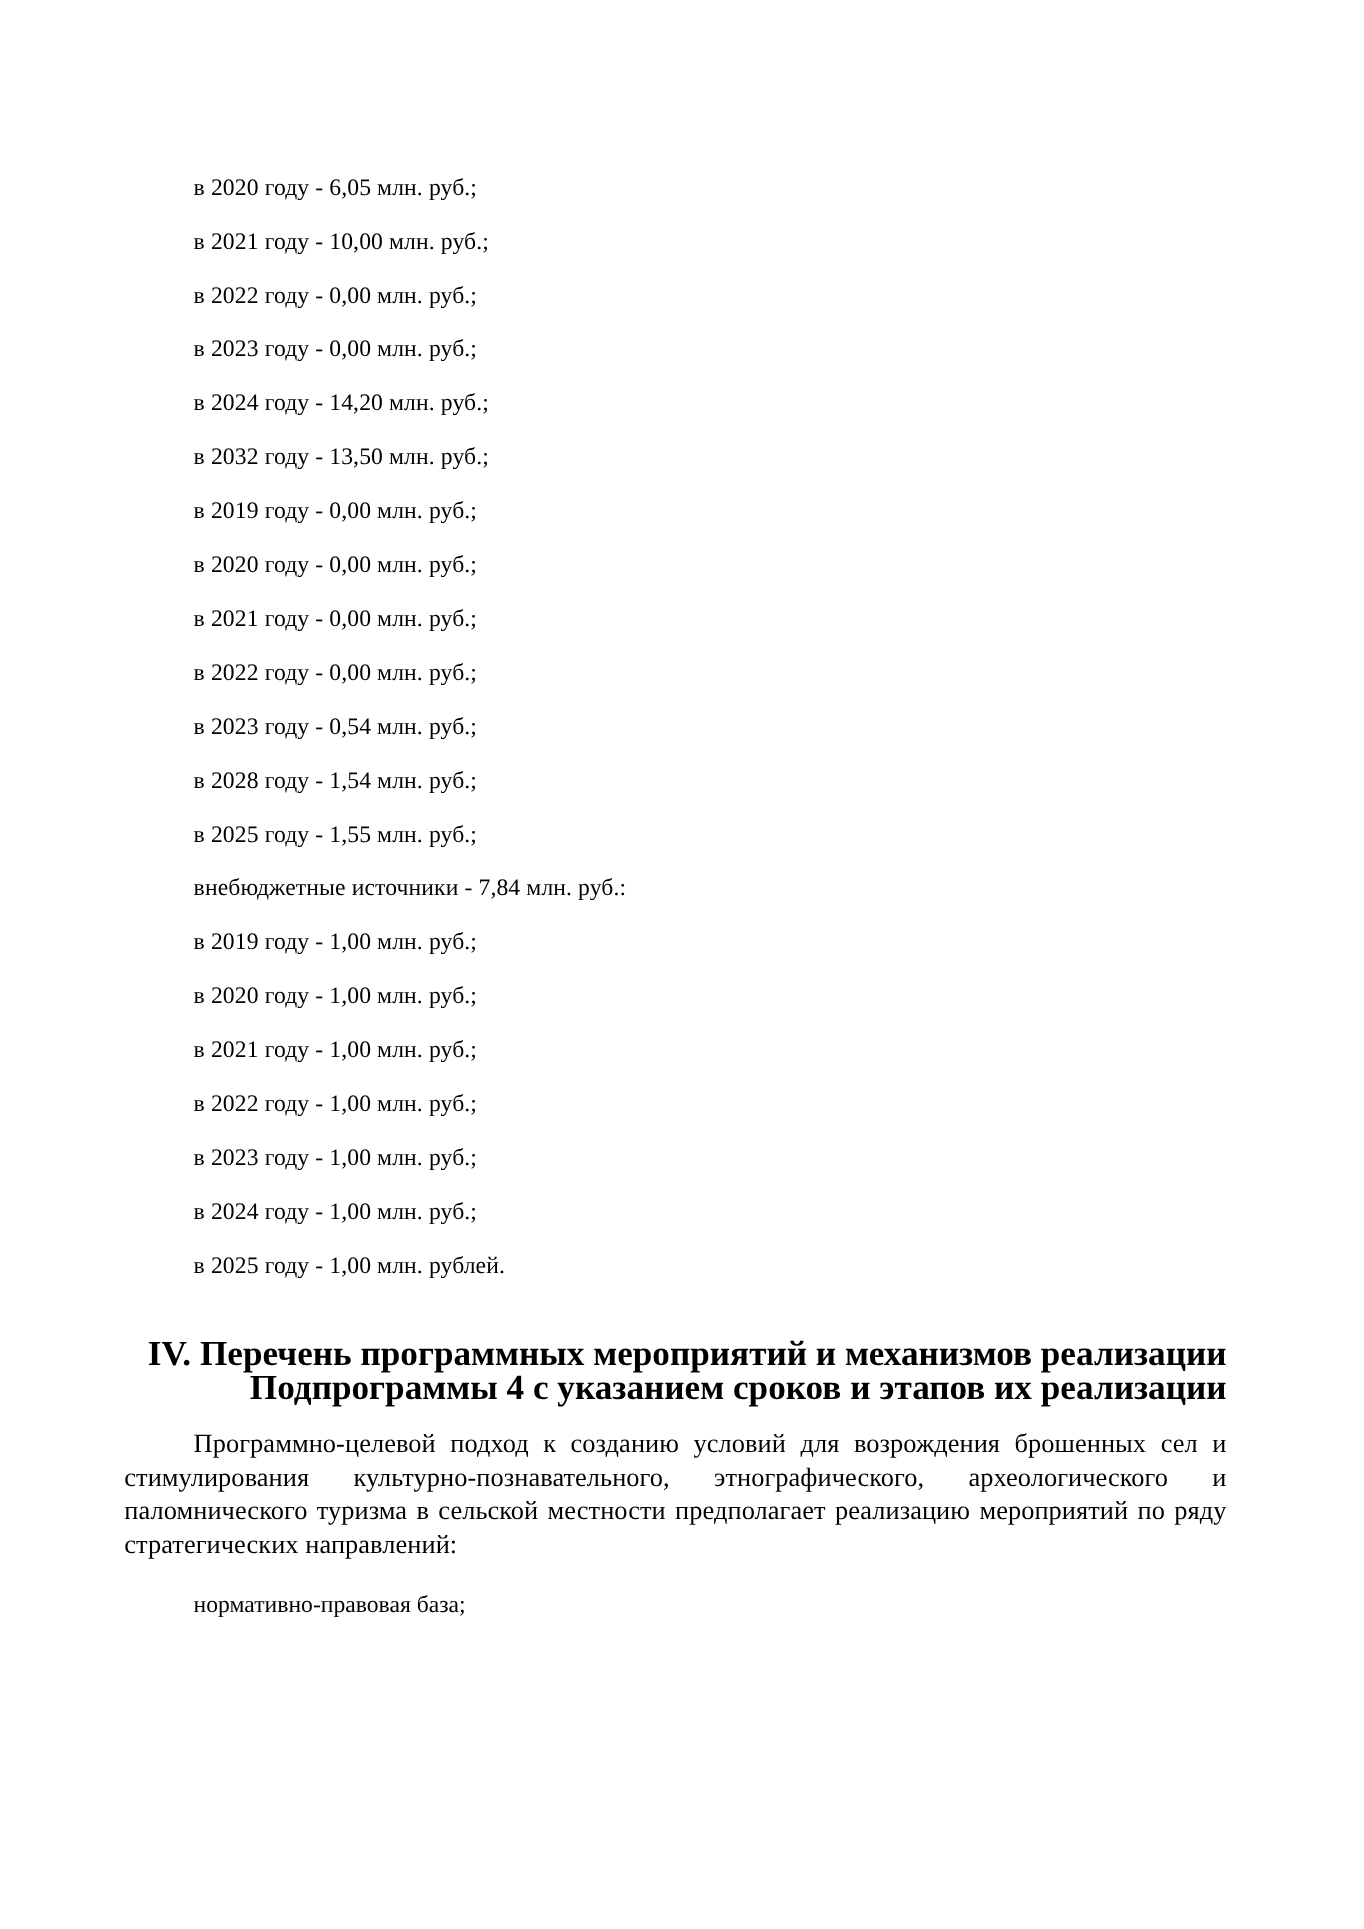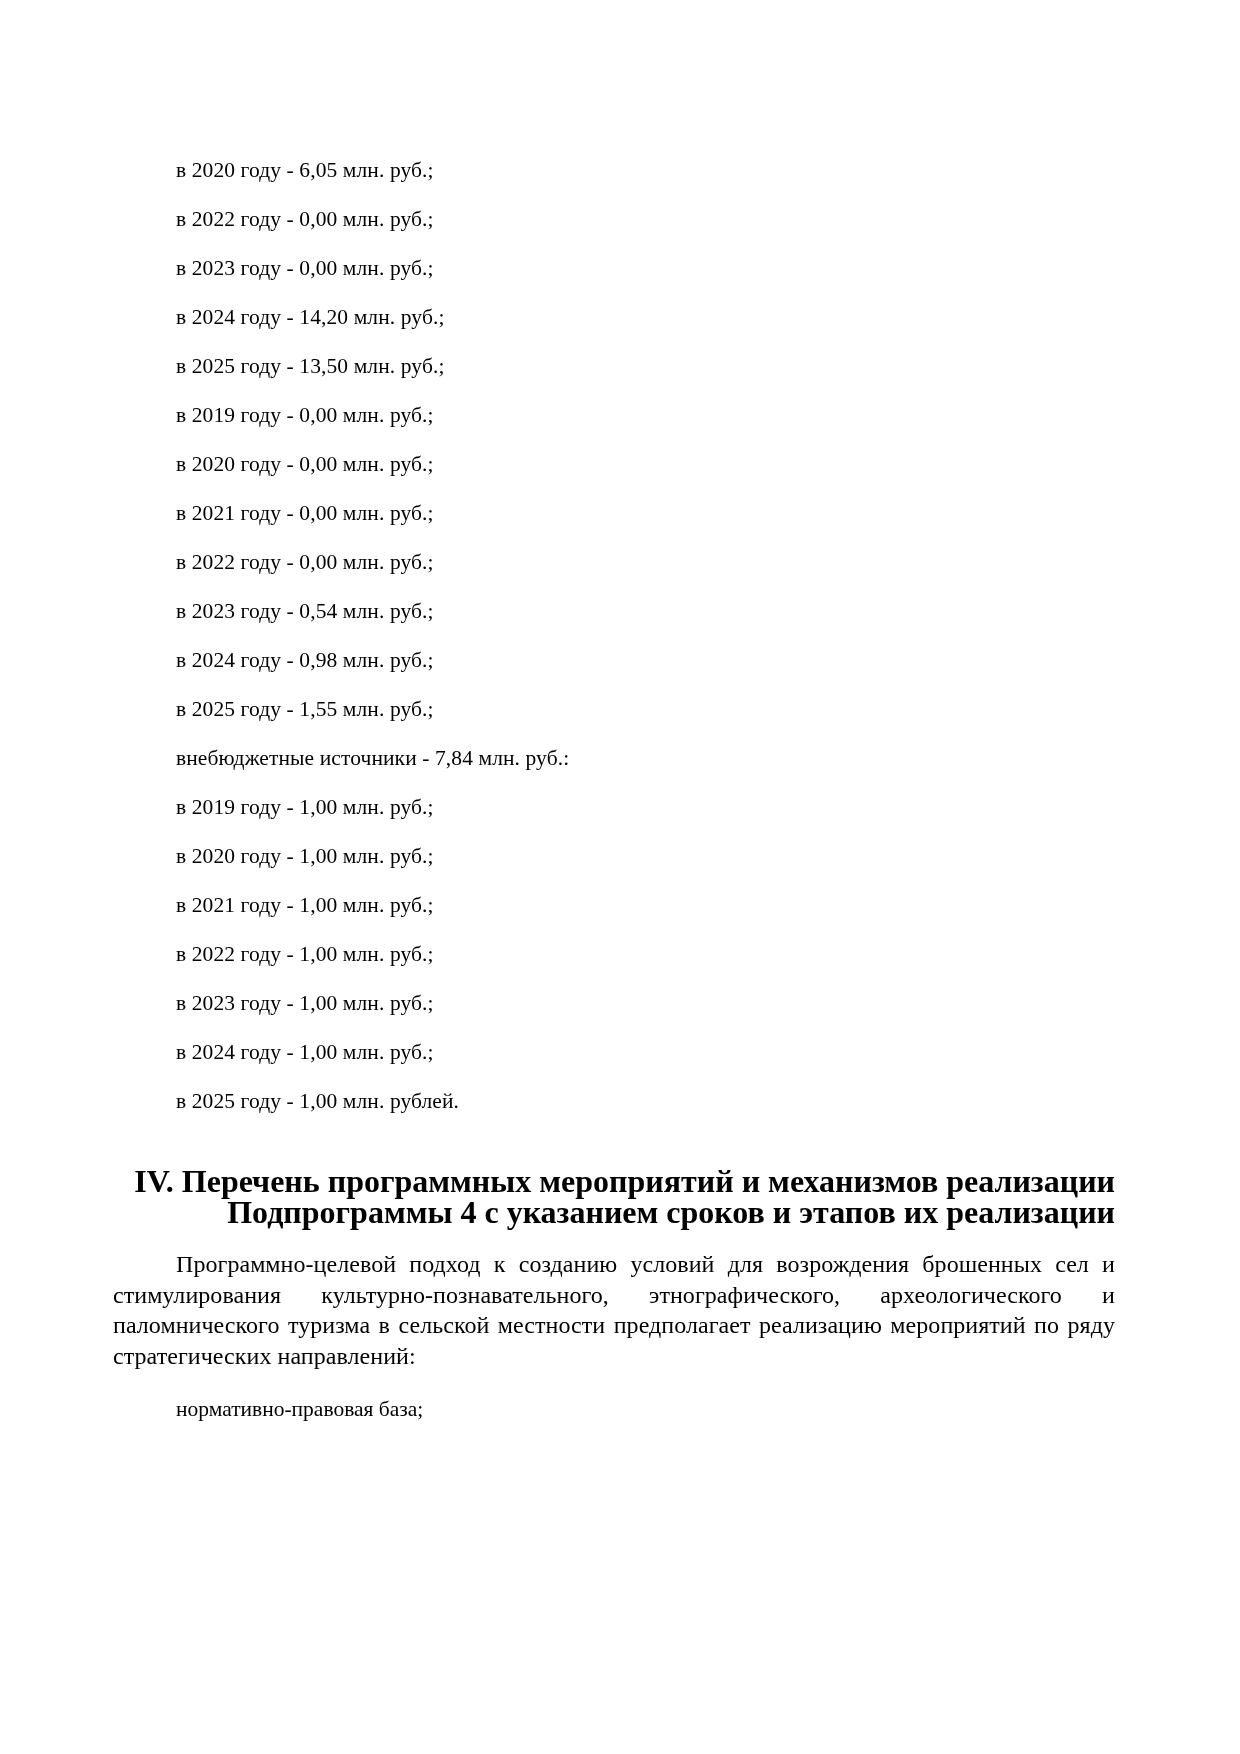--- a/index.html
+++ b/index.html
@@ -77,30 +77,31 @@
   }
 </style>
 </head>
 <body>
 
 <div class="page">
   <div class="content">
 
     <div class="budget-list">
       <div class="budget-line">в 2020 году - 6,05 млн. руб.;</div>
+      <div class="budget-line">в 2021 году - 10,00 млн. руб.;</div>
       <div class="budget-line">в 2022 году - 0,00 млн. руб.;</div>
       <div class="budget-line">в 2023 году - 0,00 млн. руб.;</div>
       <div class="budget-line">в 2024 году - 14,20 млн. руб.;</div>
-      <div class="budget-line">в 2025 году - 13,50 млн. руб.;</div>
+      <div class="budget-line">в 2032 году - 13,50 млн. руб.;</div>
       <div class="budget-line">в 2019 году - 0,00 млн. руб.;</div>
       <div class="budget-line">в 2020 году - 0,00 млн. руб.;</div>
       <div class="budget-line">в 2021 году - 0,00 млн. руб.;</div>
       <div class="budget-line">в 2022 году - 0,00 млн. руб.;</div>
       <div class="budget-line">в 2023 году - 0,54 млн. руб.;</div>
-      <div class="budget-line">в 2024 году - 0,98 млн. руб.;</div>
+      <div class="budget-line">в 2028 году - 1,54 млн. руб.;</div>
       <div class="budget-line">в 2025 году - 1,55 млн. руб.;</div>
       <div class="budget-line">внебюджетные источники - 7,84 млн. руб.:</div>
       <div class="budget-line">в 2019 году - 1,00 млн. руб.;</div>
       <div class="budget-line">в 2020 году - 1,00 млн. руб.;</div>
       <div class="budget-line">в 2021 году - 1,00 млн. руб.;</div>
       <div class="budget-line">в 2022 году - 1,00 млн. руб.;</div>
       <div class="budget-line">в 2023 году - 1,00 млн. руб.;</div>
       <div class="budget-line">в 2024 году - 1,00 млн. руб.;</div>
       <div class="budget-line">в 2025 году - 1,00 млн. рублей.</div>
     </div>

